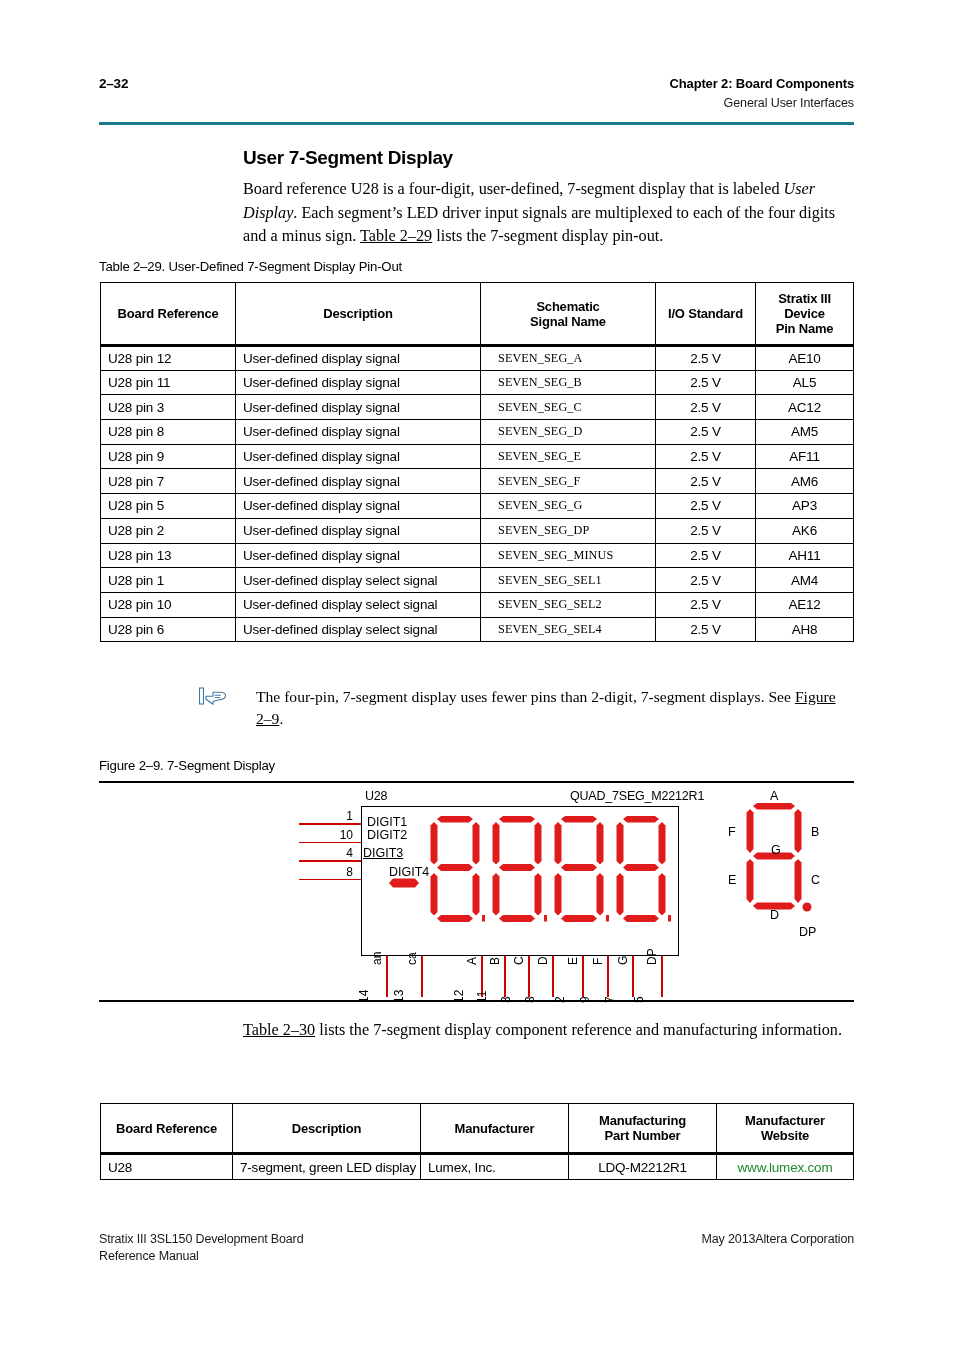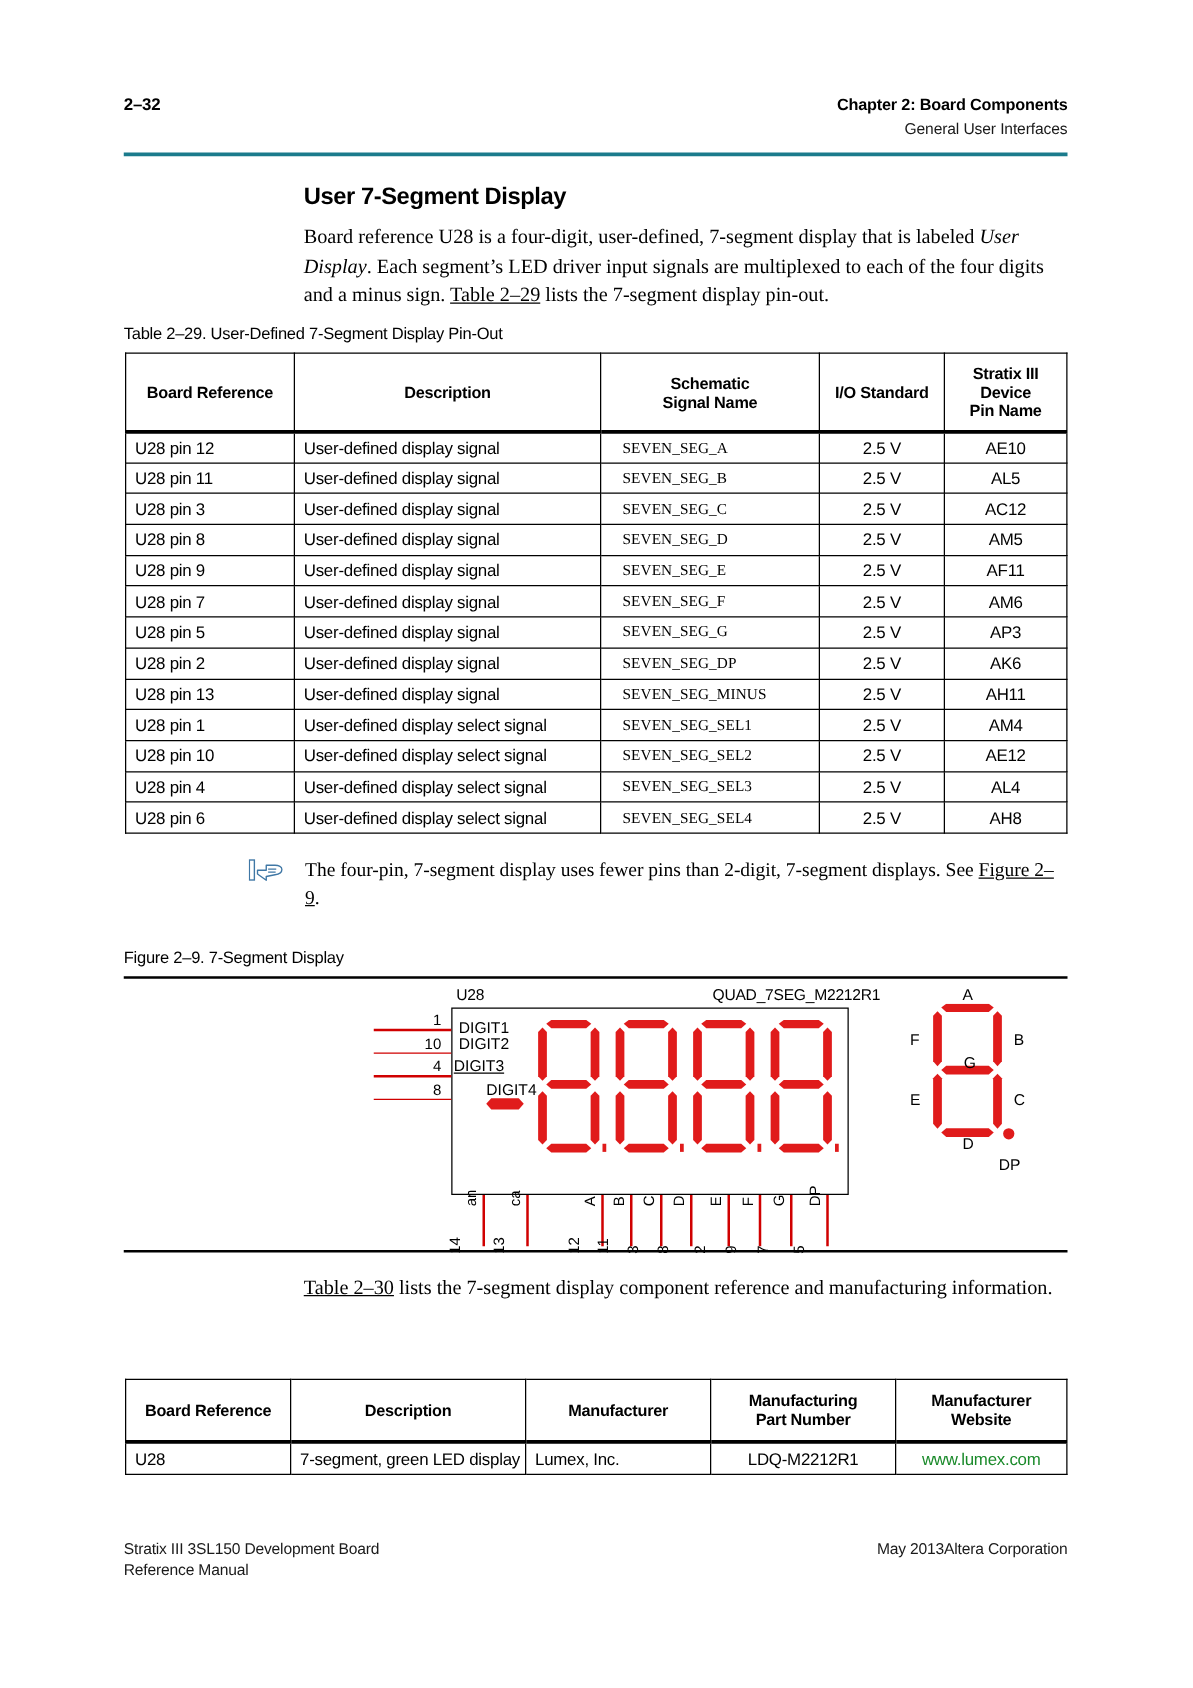--- a/index.html
+++ b/index.html
@@ -82,21 +82,21 @@
   #table-229 td.ctr { text-align: center; padding-left: 0; }
   .c-ref   { width: 135px; }
   .c-desc  { width: 245px; }
   .c-sig   { width: 175px; }
   .c-io    { width: 100px; }
   .c-pin   { width: 98px; }
 
   
   .note {
     position: absolute; left: 199px; top: 686px; width: 656px;
-    display: flex; gap: 0px;
+    display: flex; gap: 12px;
   }
   .note-icon { width: 45px; flex: none; padding-top: 1px; }
   .note-text { font-size: 15.6px; line-height: 22px; width: 610px; }
 
   
   .fig-rule-top {
     position: absolute; left: 99px; top: 781px; width: 755px; height: 2px; background: #000;
   }
   .fig-rule-bot {
     position: absolute; left: 99px; top: 1000px; width: 755px; height: 2px; background: #000;
@@ -292,27 +292,20 @@
           <td class="sig">SEVEN_SEG_SEL1</td>
           <td class="ctr">2.5 V</td>
           <td class="ctr">AM4</td>
         </tr>
         <tr>
           <td>U28 pin 10</td>
           <td>User-defined display select signal</td>
           <td class="sig">SEVEN_SEG_SEL2</td>
           <td class="ctr">2.5 V</td>
           <td class="ctr">AE12</td>
-        </tr>
-        <tr>
-          <td>U28 pin 4</td>
-          <td>User-defined display select signal</td>
-          <td class="sig">SEVEN_SEG_SEL3</td>
-          <td class="ctr">2.5 V</td>
-          <td class="ctr">AL4</td>
         </tr>
         <tr>
           <td>U28 pin 6</td>
           <td>User-defined display select signal</td>
           <td class="sig">SEVEN_SEG_SEL4</td>
           <td class="ctr">2.5 V</td>
           <td class="ctr">AH8</td>
         </tr>
       </tbody>
   </table>

